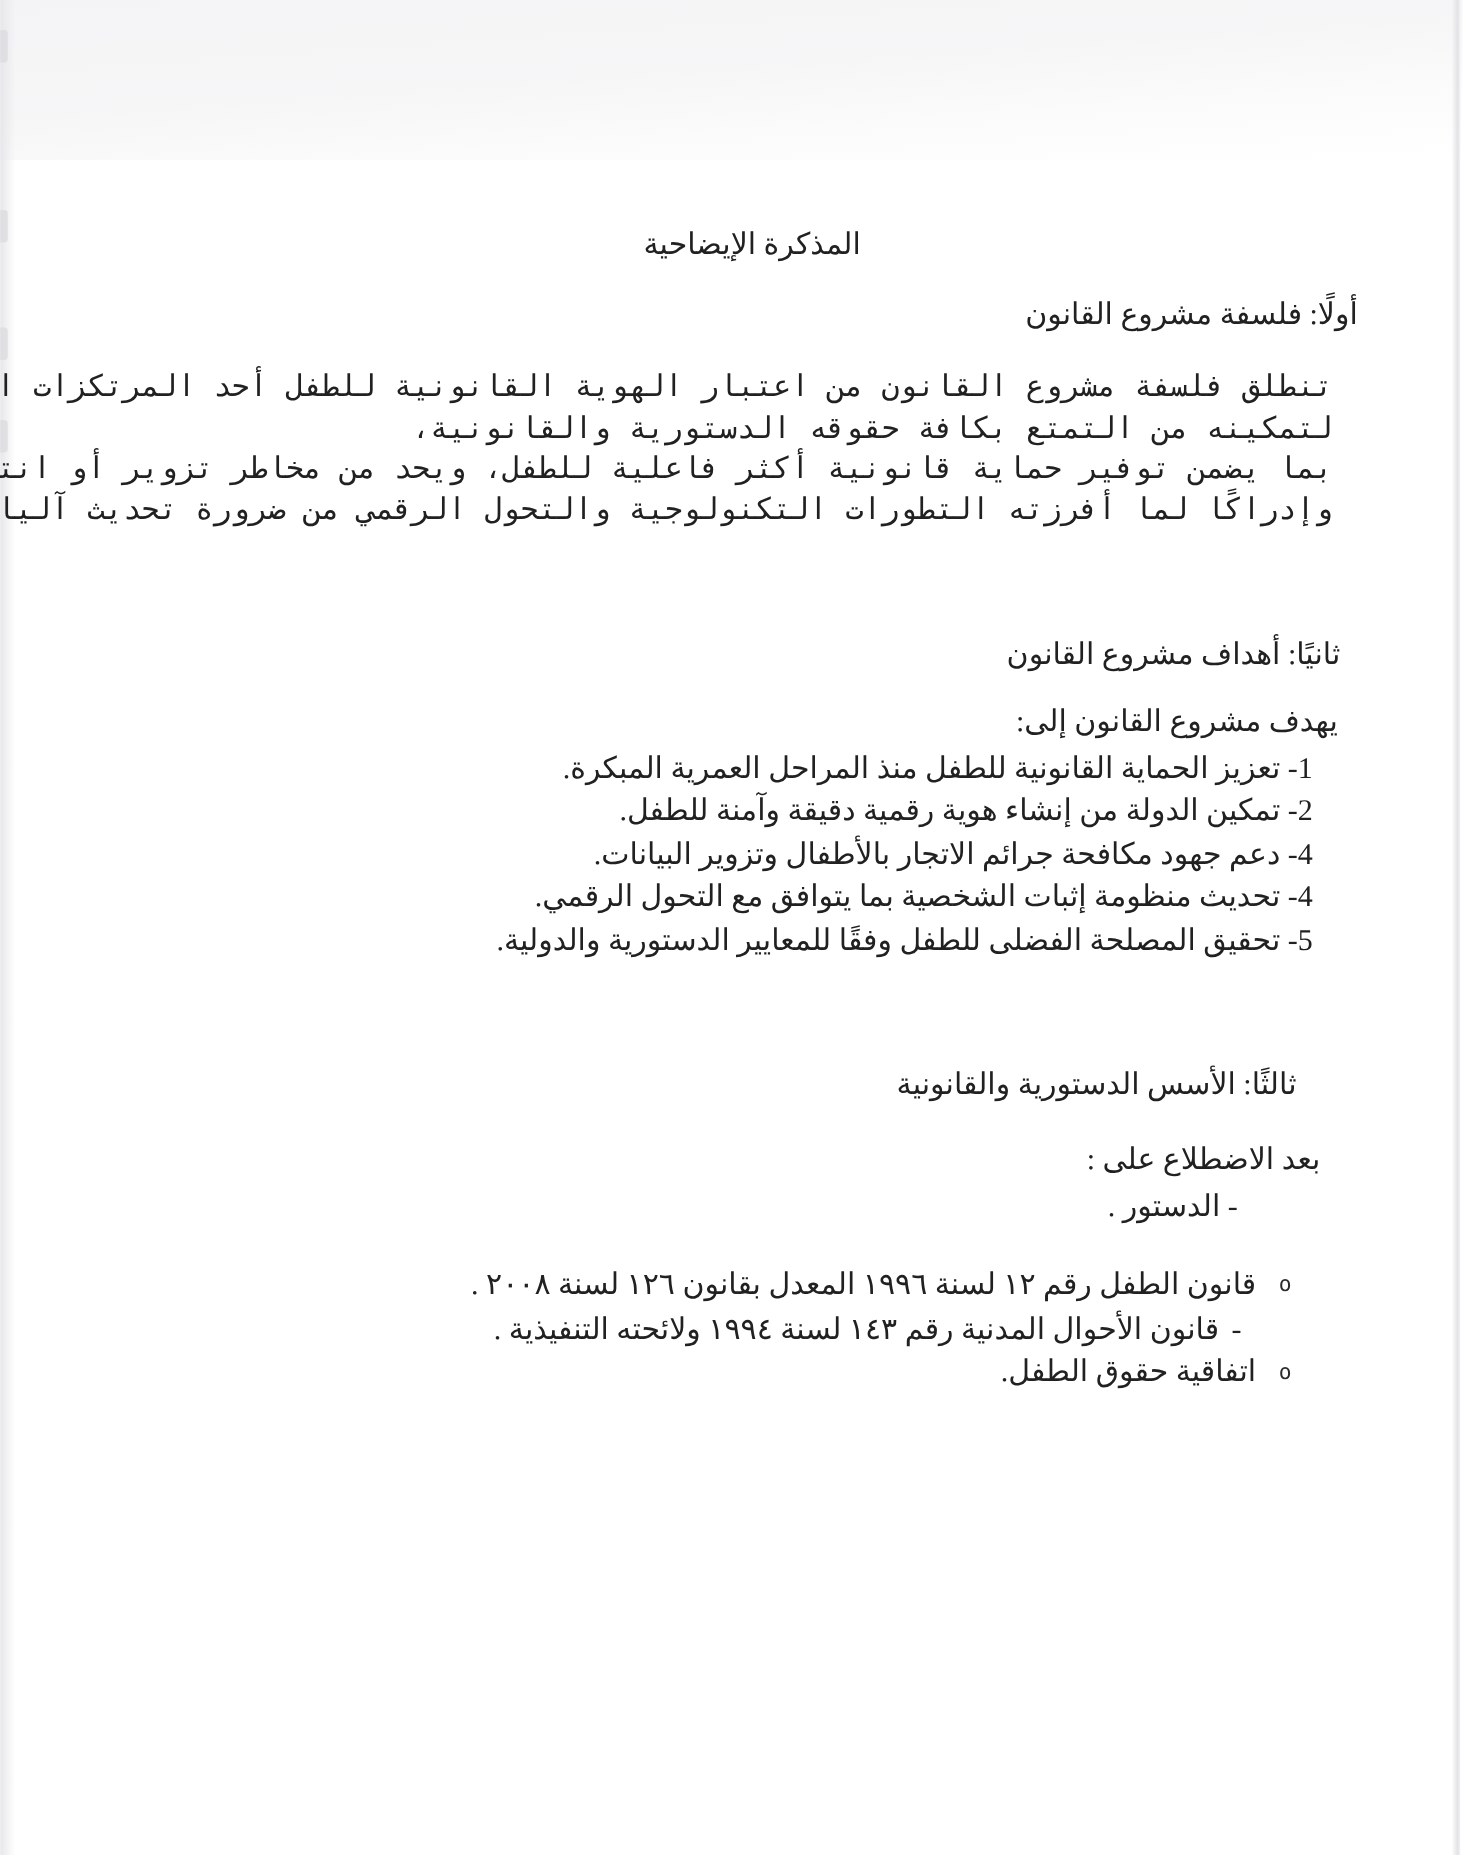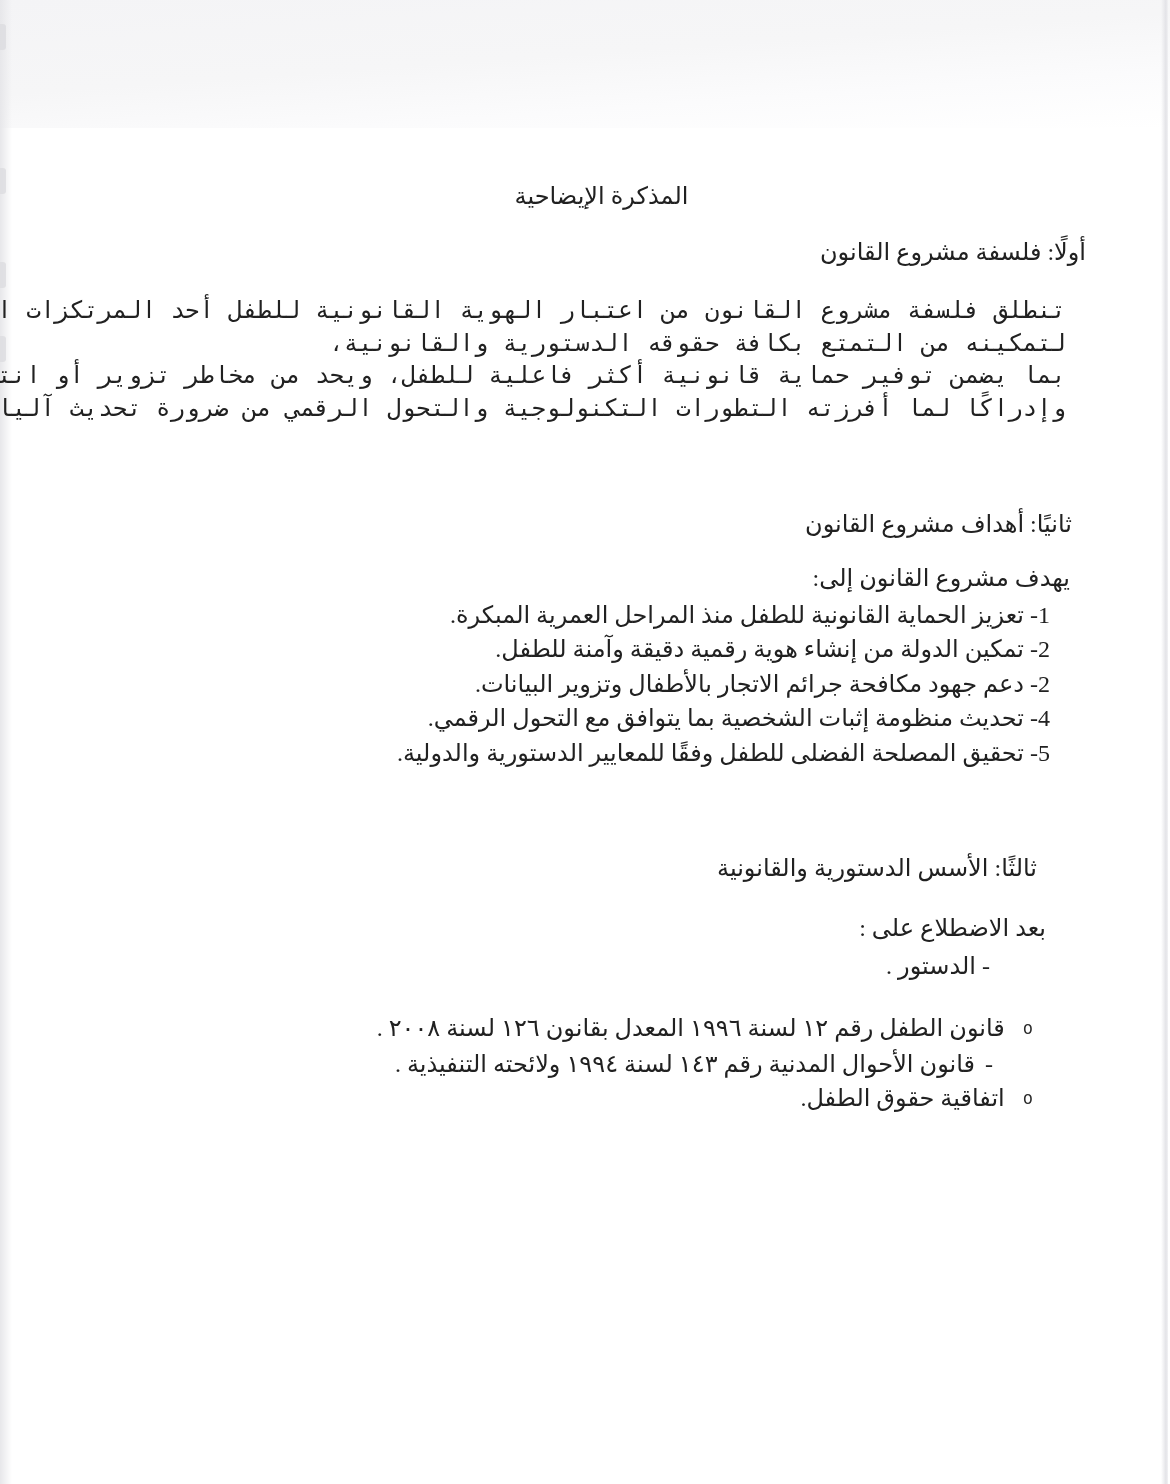--- a/index.html
+++ b/index.html
@@ -72,28 +72,28 @@
   <div>وإدراكًا لما أفرزته التطورات التكنولوجية والتحول الرقمي من ضرورة تحديث آليات إثبات الشخصية،</div>
 </div>
 
 <div class="t" style="top:509px;right:98px;text-align:center;">ثانيًا: أهداف مشروع القانون</div>
 
 <div class="t" style="top:563px;right:100px;">يهدف مشروع القانون إلى:</div>
 
 <div class="t items" style="top:598px;right:120px;margin-left:28px;">
   <div>1- تعزيز الحماية القانونية للطفل منذ المراحل العمرية المبكرة.</div>
   <div>2- تمكين الدولة من إنشاء هوية رقمية دقيقة وآمنة للطفل.</div>
-  <div>2- دعم جهود مكافحة جرائم الاتجار بالأطفال وتزوير البيانات.</div>
+  <div>4- دعم جهود مكافحة جرائم الاتجار بالأطفال وتزوير البيانات.</div>
   <div>4- تحديث منظومة إثبات الشخصية بما يتوافق مع التحول الرقمي.</div>
   <div>5- تحقيق المصلحة الفضلى للطفل وفقًا للمعايير الدستورية والدولية.</div>
 </div>
 
 <div class="t" style="top:853px;right:133px;margin-left:12px;">ثالثًا: الأسس الدستورية والقانونية</div>
 
-<div class="t" style="top:913px;right:124px;">بعد الاضطلاع على :</div>
+<div class="t" style="top:913px;right:114px;">بعد الاضطلاع على :</div>
 
 <div class="t" style="top:951px;right:180px;">- الدستور .</div>
 
 <div class="t ref gap-wide" style="top:1013px;right:137px;">
   <span class="bullet">o</span>
   <span>قانون الطفل رقم ١٢ لسنة ١٩٩٦ المعدل بقانون ١٢٦ لسنة ٢٠٠٨ .</span>
 </div>
 
 <div class="t ref gap-narrow" style="top:1049px;right:177px;">
   <span>-</span>

